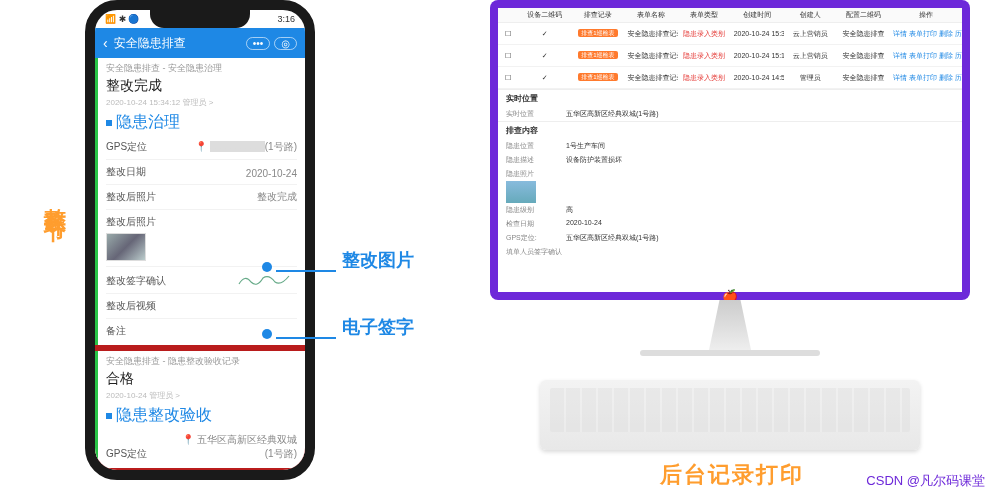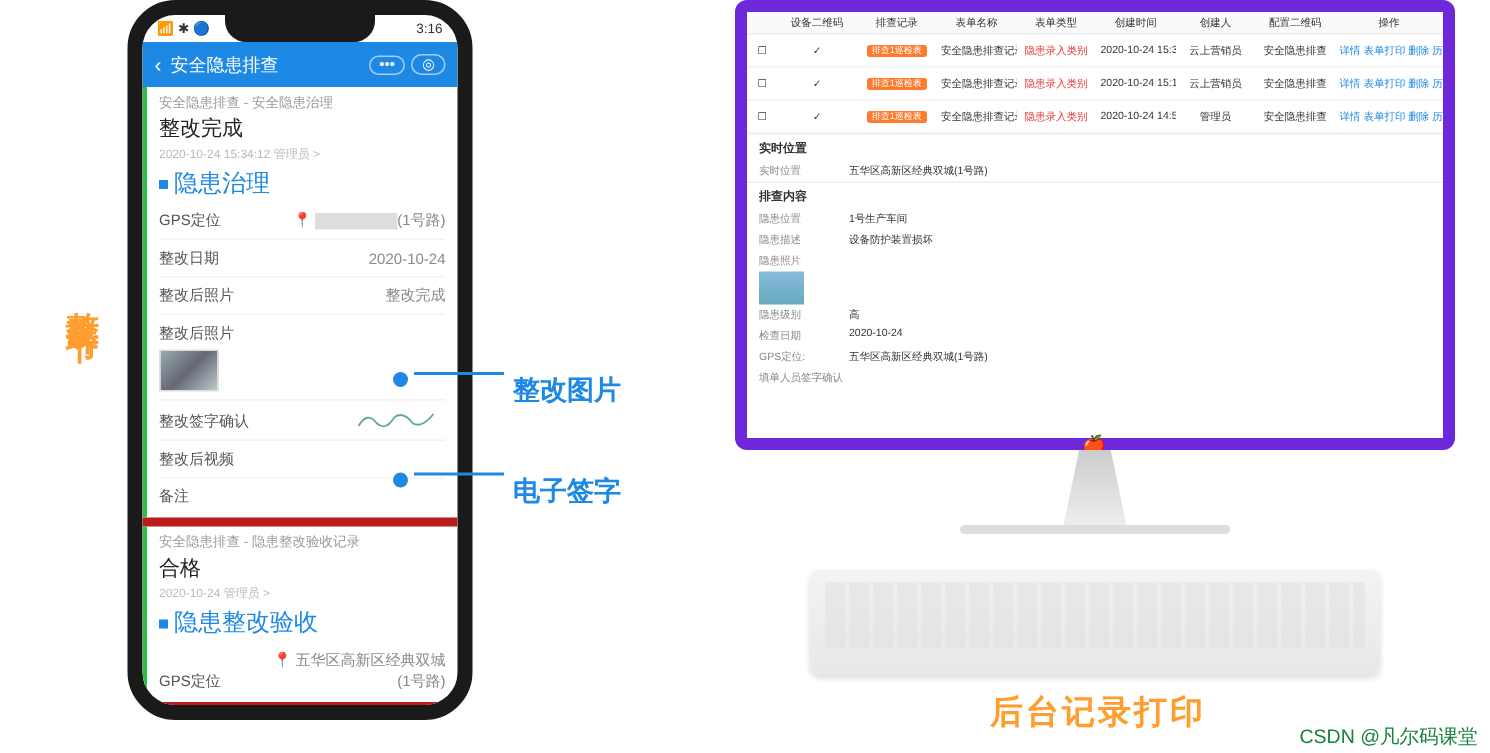--- a/index.html
+++ b/index.html
@@ -26,21 +26,21 @@
 .row{display:flex;justify-content:space-between;align-items:flex-end;padding:5px 0;border-bottom:1px solid #f2f2f2}
 .row:last-child{border-bottom:none}
 .lbl{color:#555}
 .val{color:#888;text-align:right;max-width:120px}
 .pin{color:#1e88e5;margin-right:2px}
 .thumb{width:40px;height:28px;background:linear-gradient(135deg,#9aa 0%,#667 50%,#bcc 100%);border:1px solid #ddd}
 .sig{width:60px;height:16px;display:flex;align-items:center;justify-content:center}
 .sig svg{width:100%;height:100%}
 
 
-.callout{position:absolute;display:flex;align-items:flex-start}
+.callout{position:absolute;display:flex;align-items:flex-end}
 .dot{width:10px;height:10px;border-radius:50%;background:#1e88e5;margin-right:4px}
 .line{height:2px;background:#1e88e5}
 .ctext{color:#1e88e5;font-weight:bold;font-size:18px;margin-left:6px}
 
 
 .monitor-wrap{position:absolute;left:490px;top:0}
 .monitor{width:480px;height:300px;background:#6d28d9;border-radius:8px;padding:8px;position:relative}
 .screen{width:100%;height:100%;background:#fff;overflow:hidden;font-size:7px;color:#333}
 .tbl-head{display:flex;background:#fafafa;border-bottom:1px solid #eee}
 .tbl-head>div,.tbl-row>div{flex:1;padding:2px 3px;text-align:center;white-space:nowrap;overflow:hidden}
@@ -55,21 +55,21 @@
 .mini-thumb{width:30px;height:22px;background:linear-gradient(#8bd,#6ab);margin-left:8px}
 .stand{width:70px;height:50px;background:linear-gradient(#ccc,#eee);margin:0 auto;clip-path:polygon(35% 0,65% 0,80% 100%,20% 100%)}
 .base{width:180px;height:6px;background:#ddd;border-radius:3px;margin:0 auto}
 .logo{position:absolute;bottom:-4px;left:50%;transform:translateX(-50%);color:#ccc;font-size:13px}
 
 .keyboard{width:380px;height:70px;background:linear-gradient(#f3f3f3,#e8e8e8);border-radius:6px;margin:24px auto 0;position:relative;box-shadow:0 2px 4px rgba(0,0,0,.15)}
 .keyboard::before{content:"";position:absolute;inset:8px 10px 18px;background:repeating-linear-gradient(90deg,#ddd 0 14px,#eee 14px 16px),repeating-linear-gradient(#ddd 0 10px,#eee 10px 12px);opacity:.4;border-radius:2px}
 
 .bottom-label{position:absolute;left:660px;top:460px;font-size:22px;font-weight:bold;color:#ff9d2e;letter-spacing:2px}
 
-.watermark{position:absolute;right:8px;bottom:2px;font-size:13px;color:#15803d}
+.watermark{position:absolute;right:8px;bottom:12px;font-size:13px;color:#6d28d9}
 </style>
 </head>
 <body>
 
 <div class="v-label">整改环节</div>
 
 <div class="phone">
   <div class="notch"></div>
   <div class="status-bar">
     <span>📶 ✱ 🔵</span>

